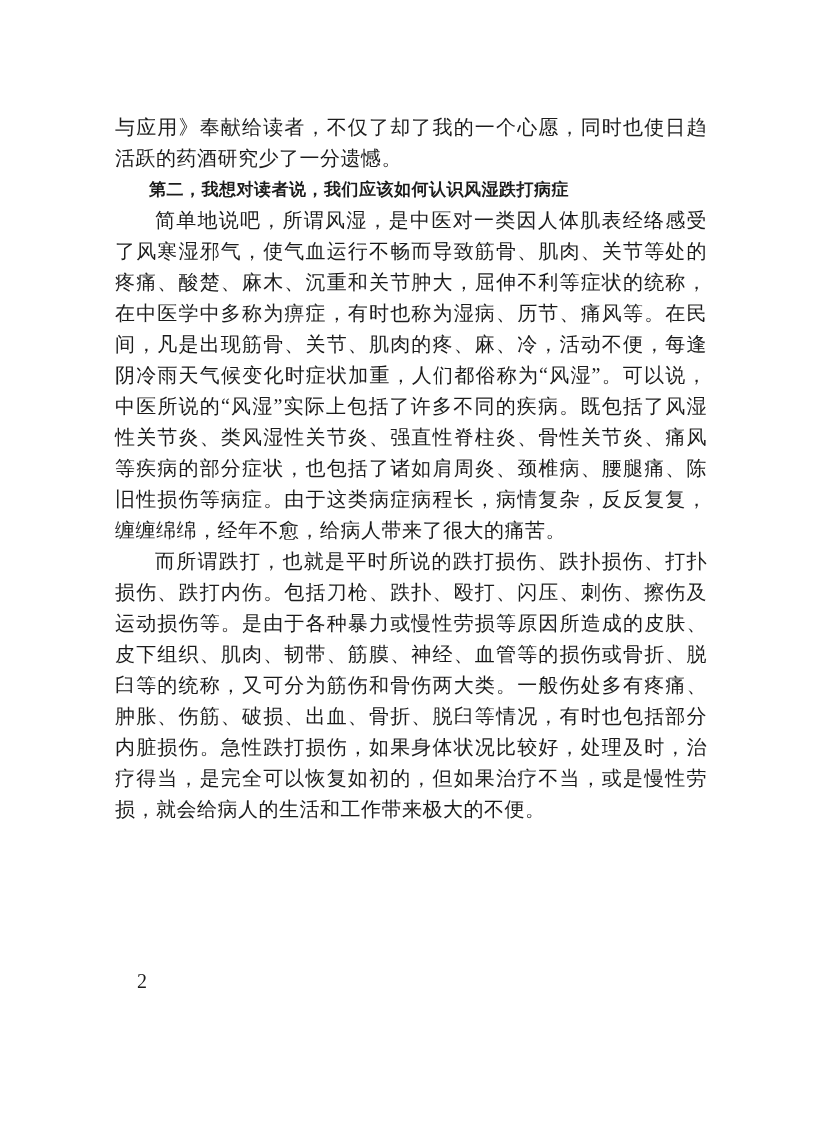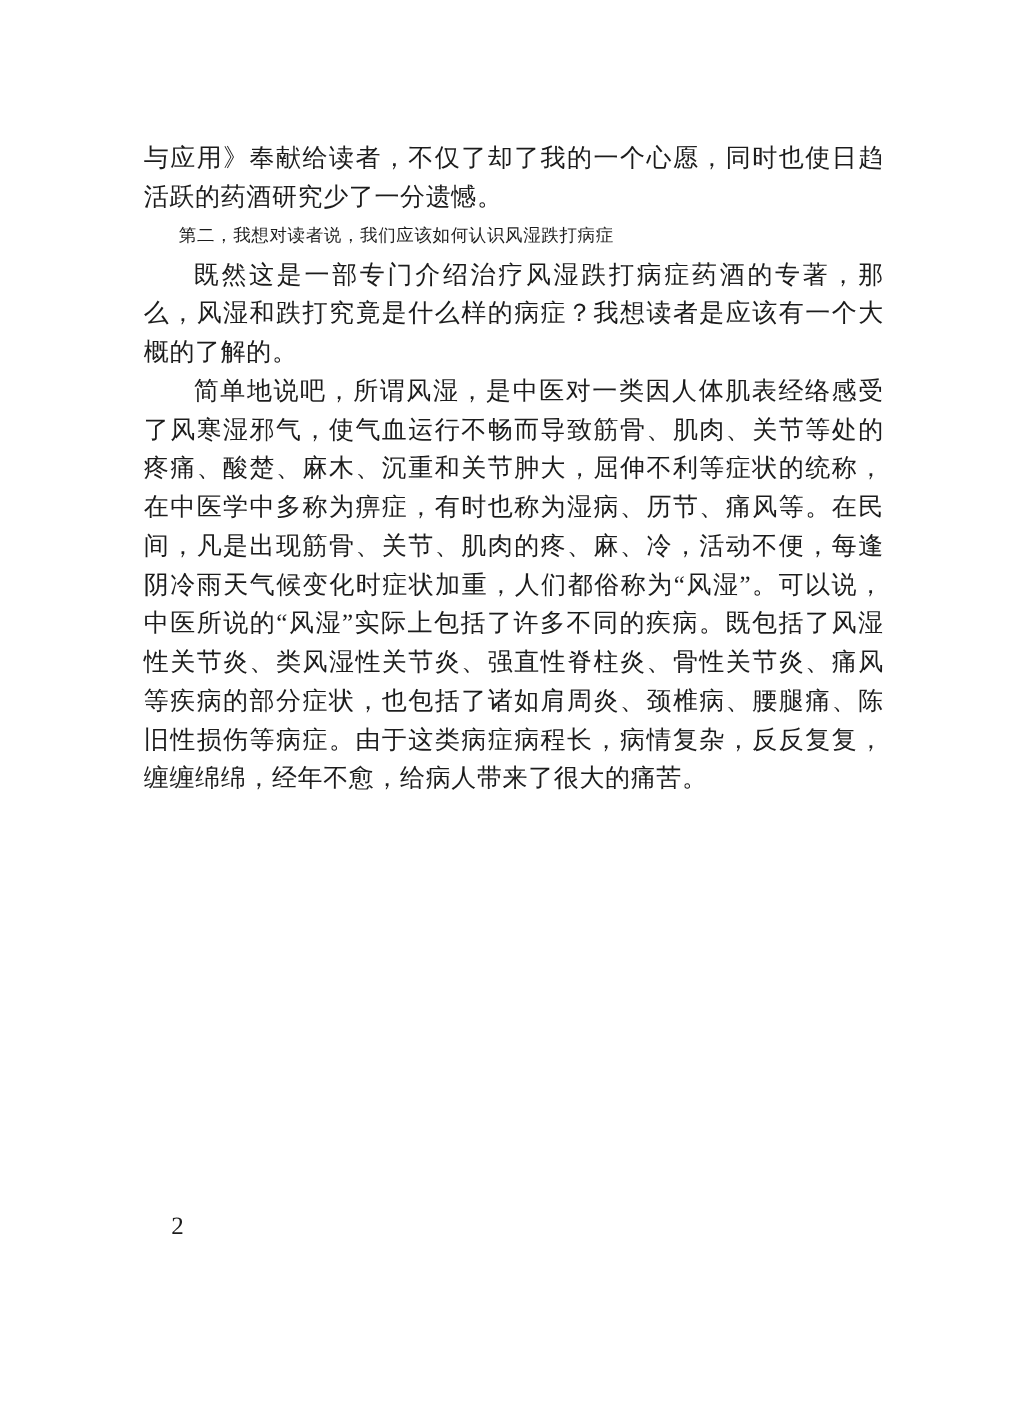--- a/index.html
+++ b/index.html
@@ -28,35 +28,35 @@
     font-size: 20px;
     line-height: 31px;
     text-align: justify;
     letter-spacing: 0.5px;
     word-break: break-all;
   }
   p.para.indent {
     text-indent: 2em;
   }
   p.para.heading {
-    font-weight: normal;
-    font-size: 14px;
+    font-weight: bold;
+    font-size: 17px;
   }
   .page-number {
     position: absolute;
     left: 137px;
     top: 970px;
     font-size: 20px;
     color: #1c1c1c;
   }
 </style>
 </head>
 <body>
 
 <div class="sheet">
   <div class="text-block">
     <p class="para">与应用》奉献给读者，不仅了却了我的一个心愿，同时也使日趋活跃的药酒研究少了一分遗憾。</p>
     <p class="para heading indent">第二，我想对读者说，我们应该如何认识风湿跌打病症</p>
-    <p class="para indent">既然这是一部专门介绍治疗风湿跌打病症药酒的专著，那么，风湿和跌打究竟是什么样的病症？我想读者是应该有一个大概的了解的。</p>
     <p class="para indent">简单地说吧，所谓风湿，是中医对一类因人体肌表经络感受了风寒湿邪气，使气血运行不畅而导致筋骨、肌肉、关节等处的疼痛、酸楚、麻木、沉重和关节肿大，屈伸不利等症状的统称，在中医学中多称为痹症，有时也称为湿病、历节、痛风等。在民间，凡是出现筋骨、关节、肌肉的疼、麻、冷，活动不便，每逢阴冷雨天气候变化时症状加重，人们都俗称为“风湿”。可以说，中医所说的“风湿”实际上包括了许多不同的疾病。既包括了风湿性关节炎、类风湿性关节炎、强直性脊柱炎、骨性关节炎、痛风等疾病的部分症状，也包括了诸如肩周炎、颈椎病、腰腿痛、陈旧性损伤等病症。由于这类病症病程长，病情复杂，反反复复，缠缠绵绵，经年不愈，给病人带来了很大的痛苦。</p>
+    <p class="para indent">而所谓跌打，也就是平时所说的跌打损伤、跌扑损伤、打扑损伤、跌打内伤。包括刀枪、跌扑、殴打、闪压、刺伤、擦伤及运动损伤等。是由于各种暴力或慢性劳损等原因所造成的皮肤、皮下组织、肌肉、韧带、筋膜、神经、血管等的损伤或骨折、脱臼等的统称，又可分为筋伤和骨伤两大类。一般伤处多有疼痛、肿胀、伤筋、破损、出血、骨折、脱臼等情况，有时也包括部分内脏损伤。急性跌打损伤，如果身体状况比较好，处理及时，治疗得当，是完全可以恢复如初的，但如果治疗不当，或是慢性劳损，就会给病人的生活和工作带来极大的不便。</p>
   </div>
   <div class="page-number">2</div>
 </div>
 
 </body></html>

